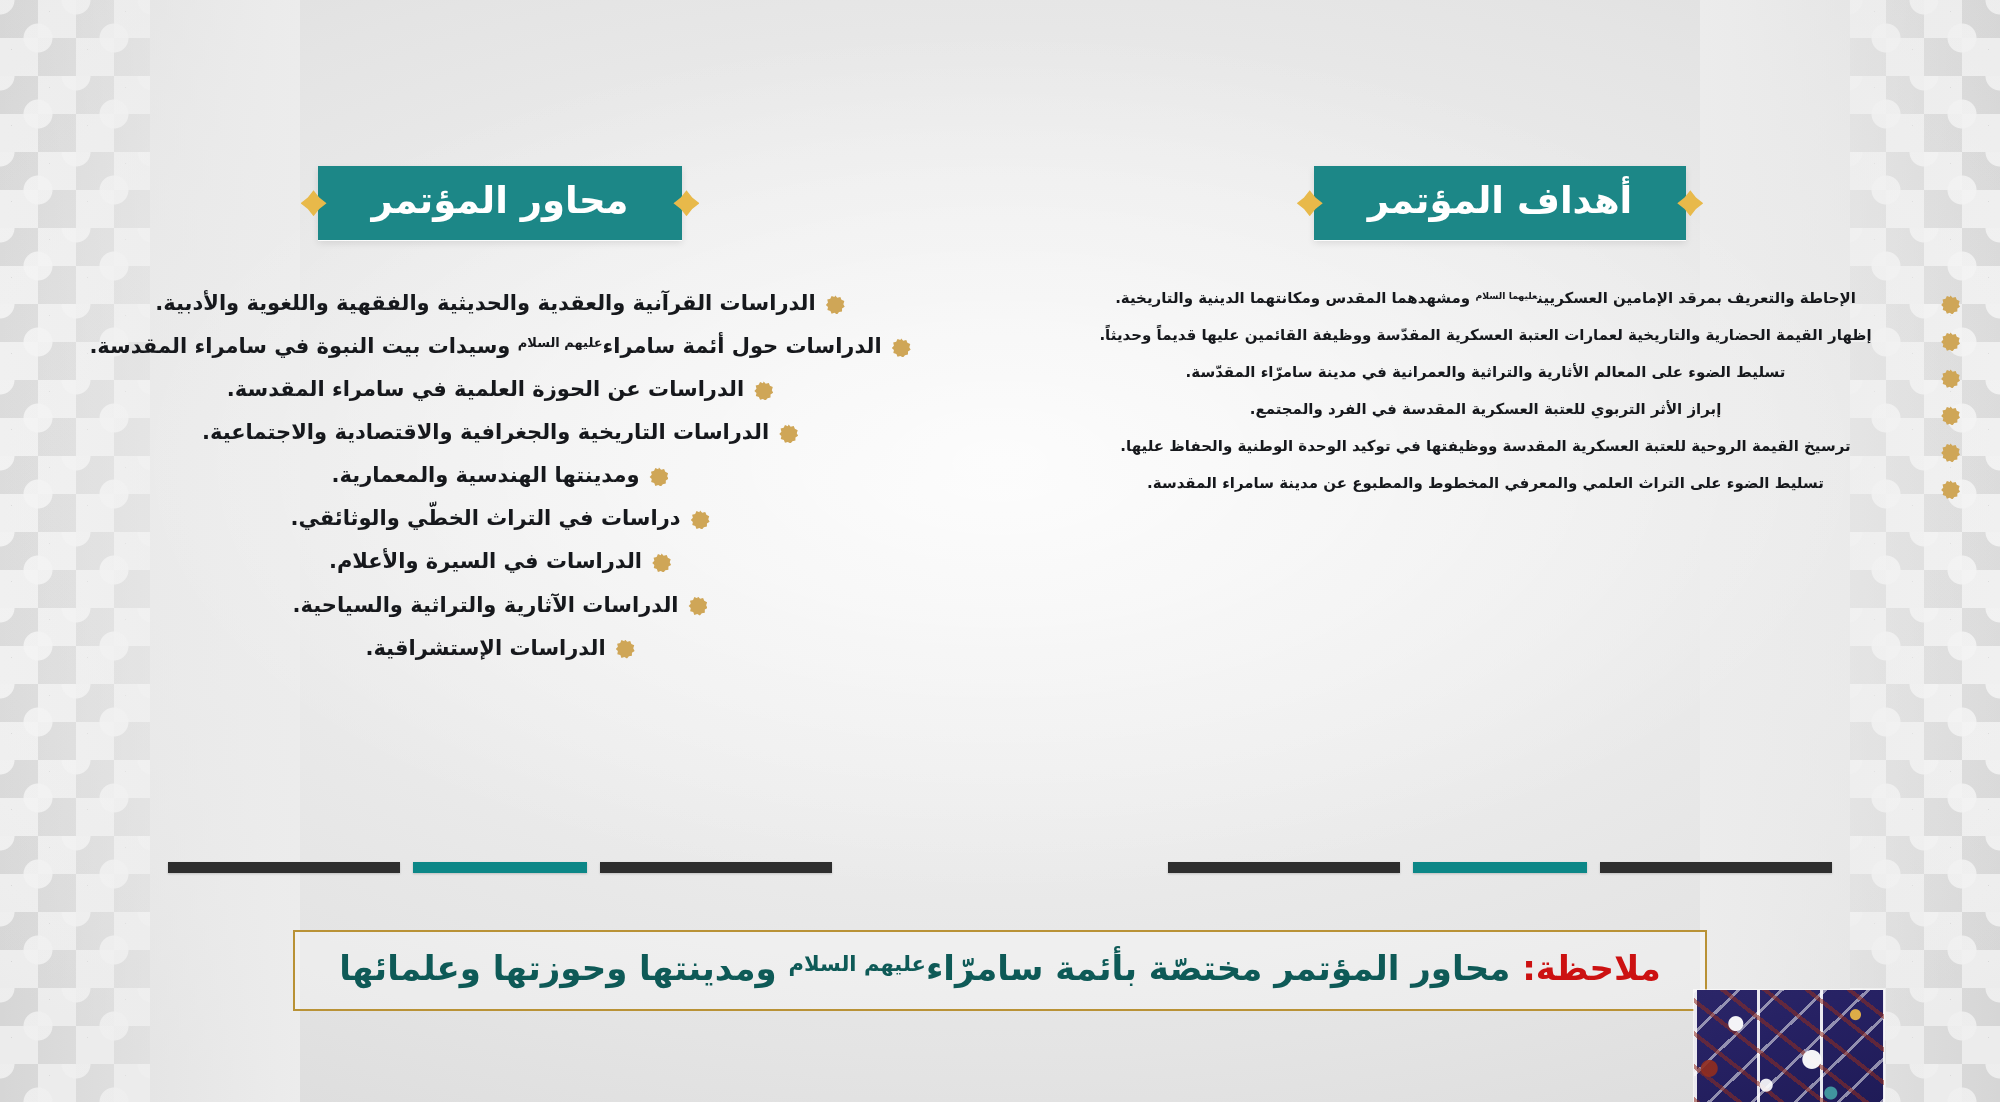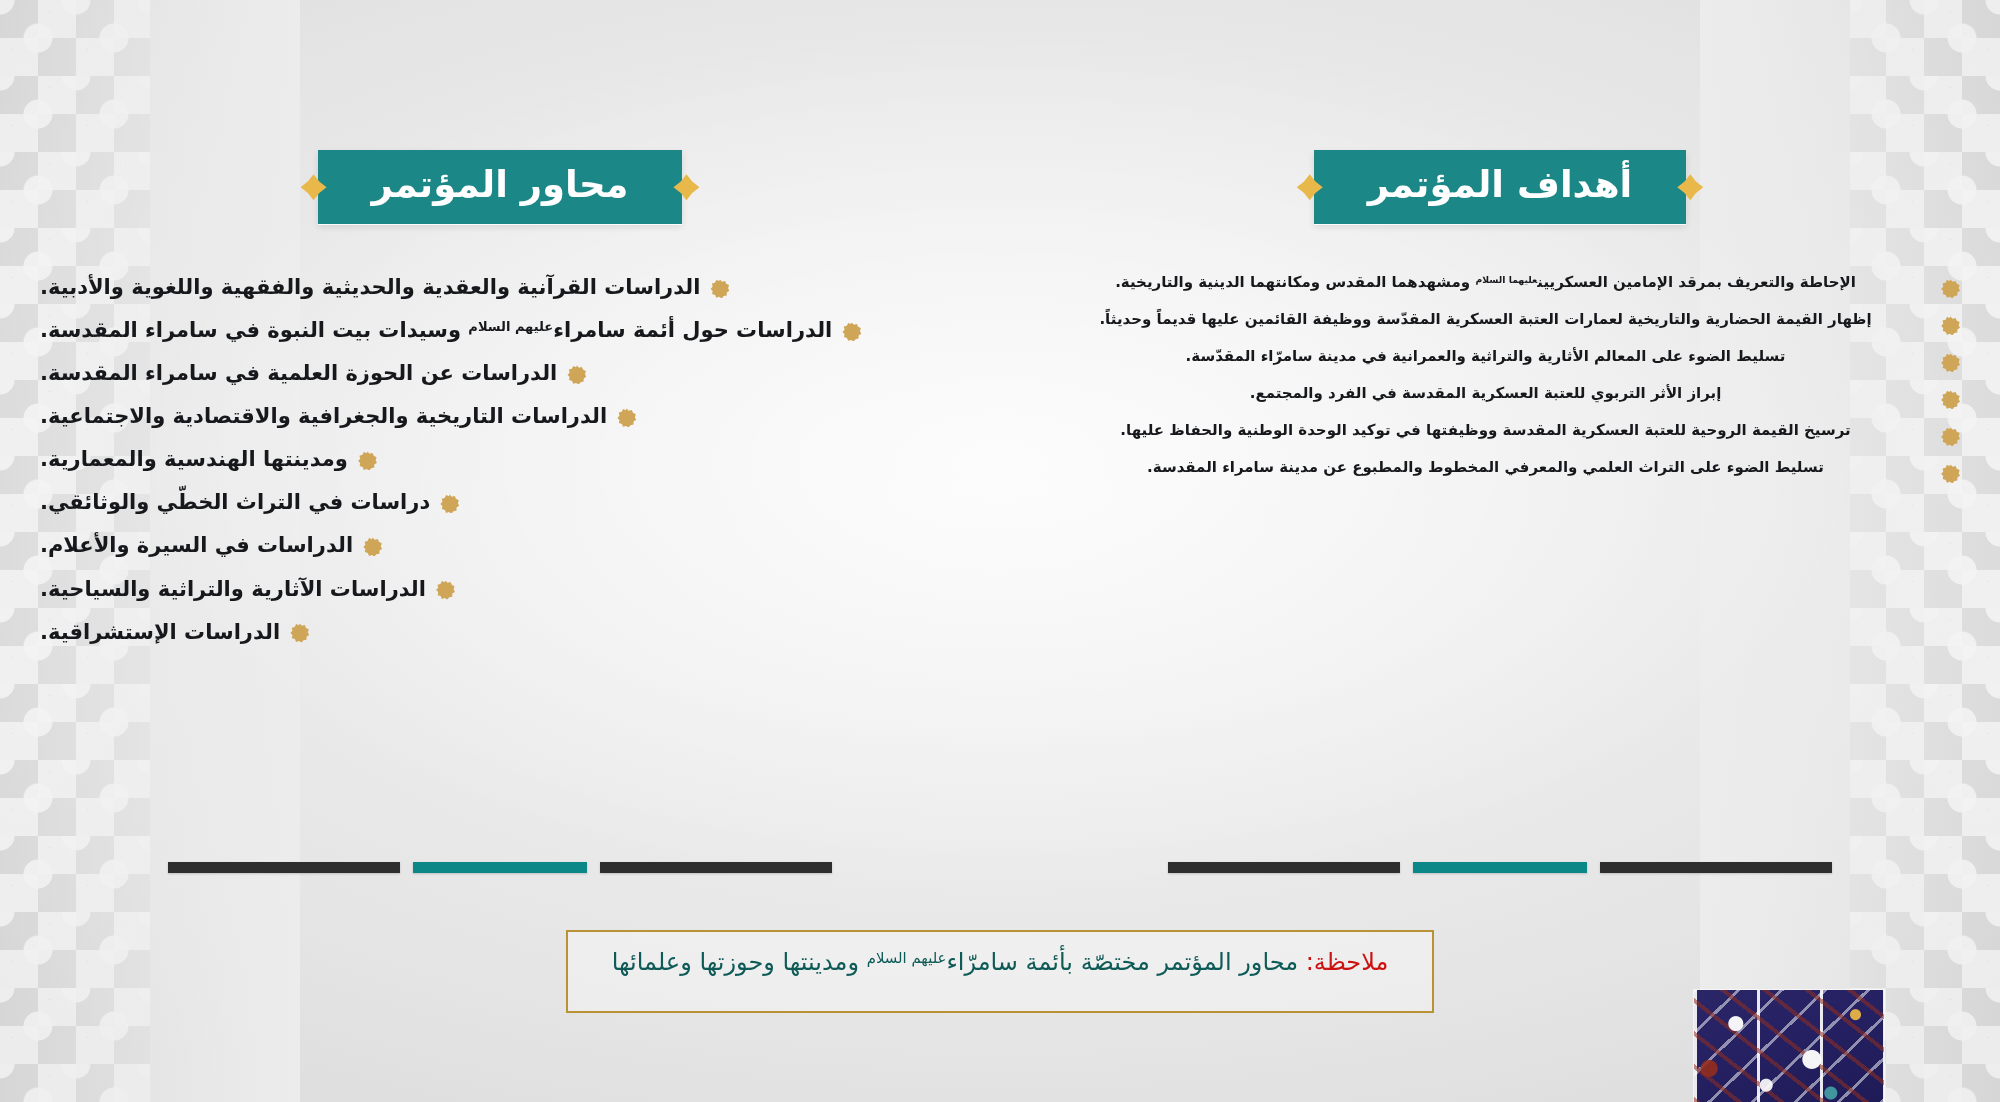--- a/index.html
+++ b/index.html
@@ -57,21 +57,21 @@
     position:absolute;left:0;right:0;top:150px;height:700px;
     display:flex;flex-direction:row;
   }
   .col{flex:1 1 50%;position:relative;padding:0 40px;box-sizing:border-box;}
   .col.objectives{order:1;}   
   .col.themes{order:2;}
 
   
   .head-wrap{
     display:flex;align-items:center;justify-content:flex-end;
-    margin:0 auto 46px auto;
+    margin:16px auto 46px auto;
     position:relative;width:max-content;
   }
   .plate{
     background:#1c8787;
     color:#ffffff;
     font-size:37px;font-weight:bold;
     letter-spacing:.5px;
     padding:13px 54px 17px 54px;
     box-shadow:0 1px 0 rgba(255,255,255,.9), 0 3px 7px rgba(0,0,0,.10);
     white-space:nowrap;
@@ -102,43 +102,43 @@
     color:#16181c;
     font-weight:bold;
     line-height:1.62;
     text-align:justify;
     text-align-last:center;
   }
   .col.objectives .txt{font-size:15px;}
   .col.themes    .txt{font-size:21px;text-align:right;text-align-last:right;}
   .col.themes ul.list li{justify-content:flex-start;}
   .col.themes .txt{flex:0 1 auto;}
-  .col.themes ul.list{display:flex;flex-direction:column;align-items:flex-end;}
+  .col.themes ul.list{display:flex;flex-direction:column;align-items:center;}
 
   .hon{font-size:.62em;vertical-align:.45em;letter-spacing:-.5px;}
 
   
   .bars-row{
     position:absolute;left:0;right:0;top:862px;height:24px;
     display:flex;flex-direction:row;
   }
   .bars-half{flex:1 1 50%;display:flex;justify-content:center;gap:13px;}
   .bar{height:11px;box-shadow:0 1px 2px rgba(0,0,0,.18);}
   .bar.dark{background:#2e2e2e;}
   .bar.teal{background:#0c8787;}
   .bar.w-a{width:232px;}
   .bar.w-b{width:174px;}
 
   
   .note-wrap{position:absolute;left:0;right:0;top:930px;display:flex;justify-content:center;}
   .note{
     border:2.5px solid #b99236;
     background:rgba(255,255,255,.32);
-    padding:15px 44px 34px 44px;
-    font-size:24px;font-weight:normal;
+    padding:15px 44px 19px 44px;
+    font-size:34px;font-weight:bold;
     color:#0e5a57;
     white-space:nowrap;
     line-height:1.25;
   }
   .note .lbl{color:#cc1111;}
 
   
   .tile{
     position:absolute;right:116px;bottom:0;width:190px;height:112px;
     background:

